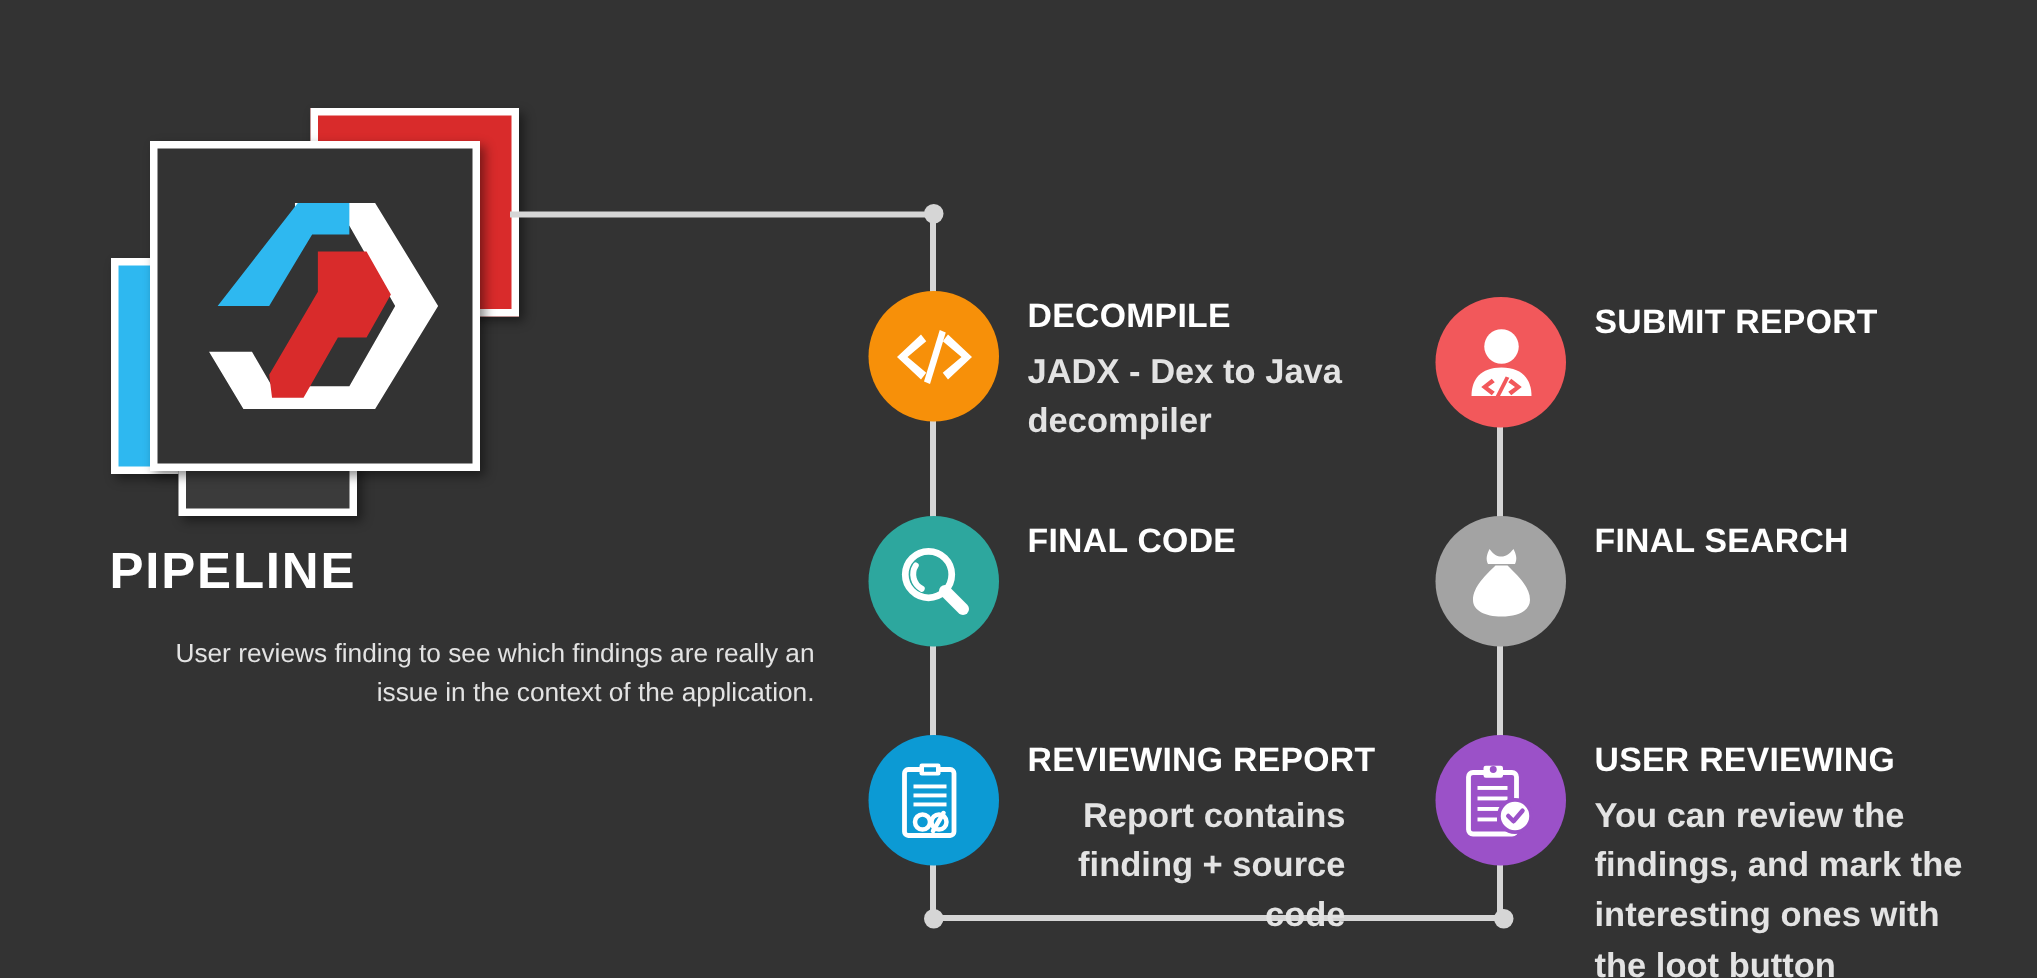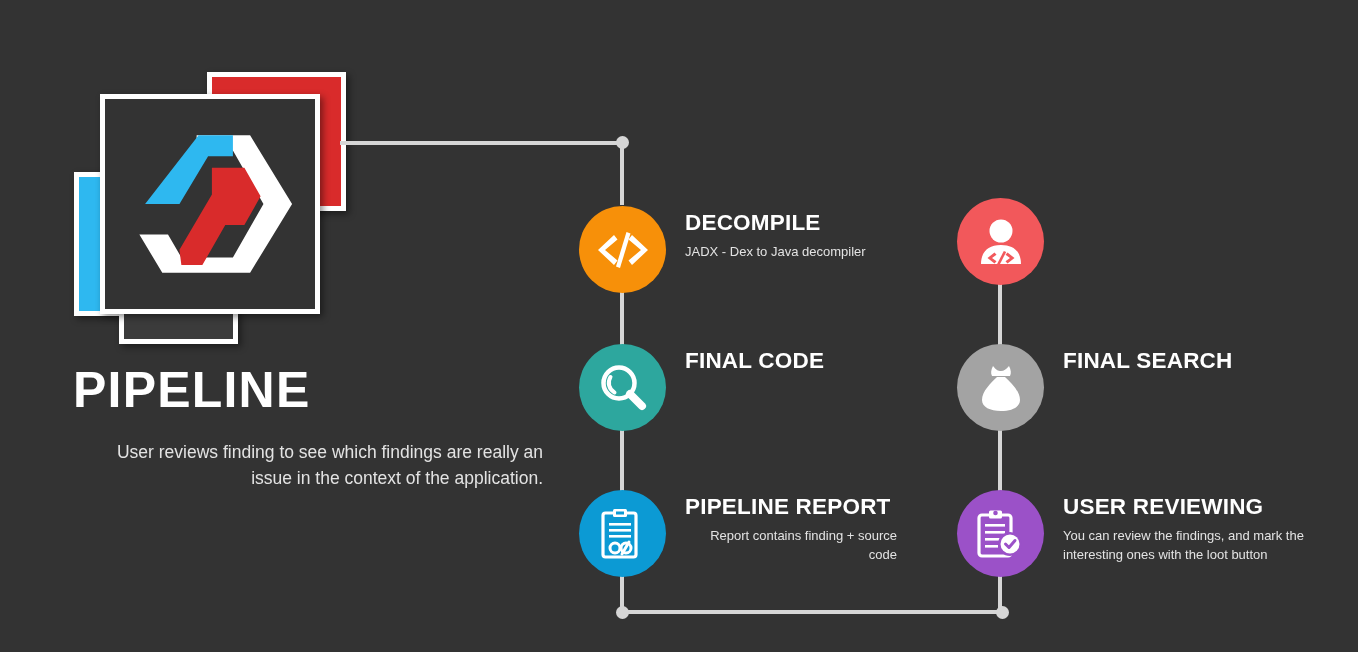--- a/index.html
+++ b/index.html
@@ -58,21 +58,21 @@
 
   
   #intro {
     position: absolute;
     left: 73px;
     top: 364px;
     width: 470px;
   }
   #pipeline-title {
     margin: 0;
-    font-size: 50px;
+    font-size: 34px;
     font-weight: bold;
     color: #ffffff;
     letter-spacing: 1.2px;
     line-height: 1.05;
   }
   #pipeline-sub {
     margin: 22px 0 0 0;
     font-size: 17.5px;
     line-height: 1.5;
     color: #e3e3e3;
@@ -129,23 +129,24 @@
     margin: 0;
     font-size: 22.5px;
     font-weight: bold;
     color: #ffffff;
     letter-spacing: 0.2px;
     line-height: 1.1;
     white-space: nowrap;
   }
   .step-desc {
     margin: 7px 0 0 0;
-    font-size: 13px;
+    font-size: 23px;
     line-height: 1.45;
     color: #e3e3e3;
+    font-weight: bold;
   }
 </style>
 </head>
 <body>
 
 <div id="stage">
 
   <div id="logo-stack">
     <div class="stack-card" id="card-blue"></div>
     <div class="stack-card" id="card-red"></div>
@@ -182,21 +183,21 @@
     <div class="conn-line conn-h" style="left:620px; top:610px; width:382px;"></div>
     <div class="conn-dot" style="left:996px; top:606px;"></div>
 
     <div class="conn-line conn-v" style="left:998px; top:572px; height:40px;"></div>
     <div class="conn-line conn-v" style="left:998px; top:426px; height:72px;"></div>
     <div class="conn-line conn-v" style="left:998px; top:280px; height:72px;"></div>
   </div>
 
   <div class="column" id="col-left">
 
-    <div class="step" style="top:206px;">
+    <div class="step" style="top:194px;">
       <div class="step-icon" style="background:#F79009;">
         <svg width="52" height="40" viewBox="0 0 52 40">
           <path d="M17 5 L20.5 9.5 L8 20 L20.5 30.5 L17 35 L1 20 Z" fill="#ffffff"></path>
           <path d="M35 5 L31.5 9.5 L44 20 L31.5 30.5 L35 35 L51 20 Z" fill="#ffffff"></path>
           <path d="M29.5 2 L33.5 3.6 L23 38 L19 36.4 Z" fill="#ffffff"></path>
         </svg>
       </div>
       <div class="step-text">
         <h2 class="step-title">DECOMPILE</h2>
         <p class="step-desc" style="max-width:250px;">JADX - Dex to Java decompiler</p>
@@ -224,39 +225,40 @@
           <rect x="16" y="3.5" width="8" height="3" fill="#0C9AD4"></rect>
           <rect x="9" y="15" width="22" height="2.6" fill="#ffffff"></rect>
           <rect x="9" y="21" width="22" height="2.6" fill="#ffffff"></rect>
           <rect x="9" y="27" width="22" height="2.6" fill="#ffffff"></rect>
           <circle cx="15" cy="40" r="5" fill="none" stroke="#ffffff" stroke-width="3"></circle>
           <circle cx="26" cy="40" r="5" fill="none" stroke="#ffffff" stroke-width="3"></circle>
           <path d="M29 34 L22 46" stroke="#ffffff" stroke-width="3" stroke-linecap="round"></path>
         </svg>
       </div>
       <div class="step-text">
-        <h2 class="step-title">PIPELINE REPORT</h2>
+        <h2 class="step-title">REVIEWING REPORT</h2>
         <p class="step-desc" style="max-width:212px;text-align:right;">Report contains finding + source code</p>
       </div>
     </div>
   </div>
 
   <div class="column" id="col-right">
 
     <div class="step" style="top:198px;">
       <div class="step-icon" style="background:#F2585B;">
         <svg width="52" height="52" viewBox="0 0 52 52">
           <circle cx="26" cy="15" r="11.5" fill="#ffffff"></circle>
           <path d="M26 29 C 12 29 6 37 6 48 L 46 48 C 46 37 40 29 26 29 Z" fill="#ffffff"></path>
           <path d="M19.5 36.5 L21.5 38.8 L17 42 L21.5 45.2 L19.5 47.5 L12.5 42 Z" fill="#F2585B"></path>
           <path d="M32.5 36.5 L30.5 38.8 L35 42 L30.5 45.2 L32.5 47.5 L39.5 42 Z" fill="#F2585B"></path>
           <path d="M28.8 35 L31.2 35.9 L24.5 49 L22.1 48.1 Z" fill="#F2585B"></path>
         </svg>
       </div>
       <div class="step-text">
+        <h2 class="step-title">SUBMIT REPORT</h2>
       </div>
     </div>
 
     <div class="step" style="top:344px;">
       <div class="step-icon" style="background:#A3A3A3;">
         <svg width="46" height="50" viewBox="0 0 46 50">
           <path d="M15 3 C 18 7 20 8 23 8 C 26 8 28 6.5 31 3 C 33 7 33.5 10 32 13 L 14 13 C 12.5 10 13 7 15 3 Z" fill="#ffffff"></path>
           <path d="M19 14 L27 14 C 33 20 42 28 42 37 C 42 44 34 48 23 48 C 12 48 4 44 4 37 C 4 28 13 20 19 14 Z" fill="#ffffff"></path>
         </svg>
       </div>

